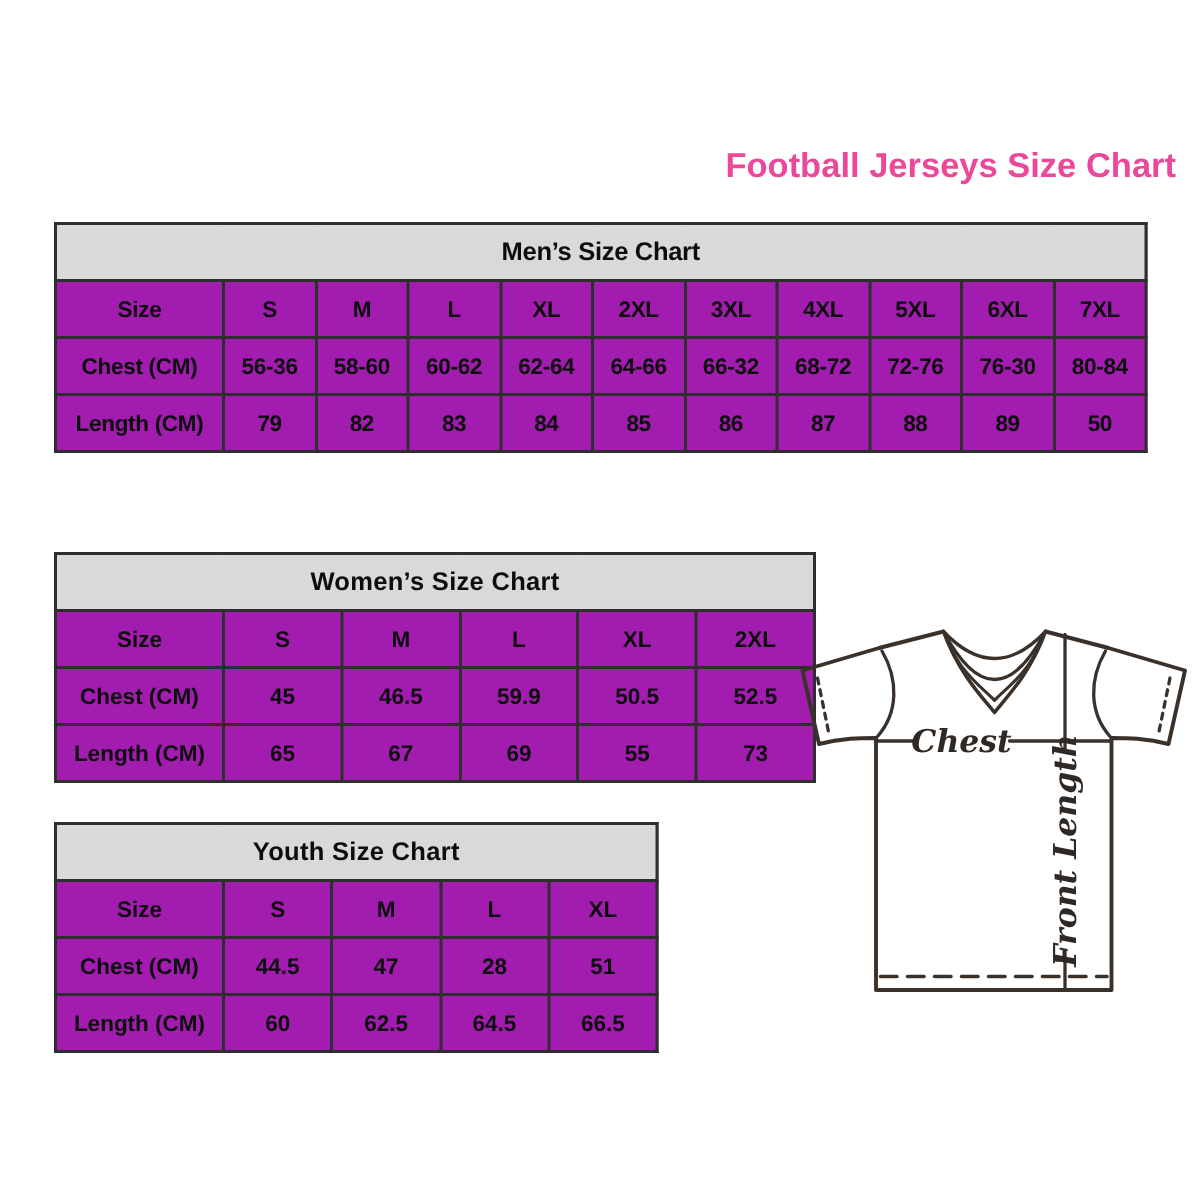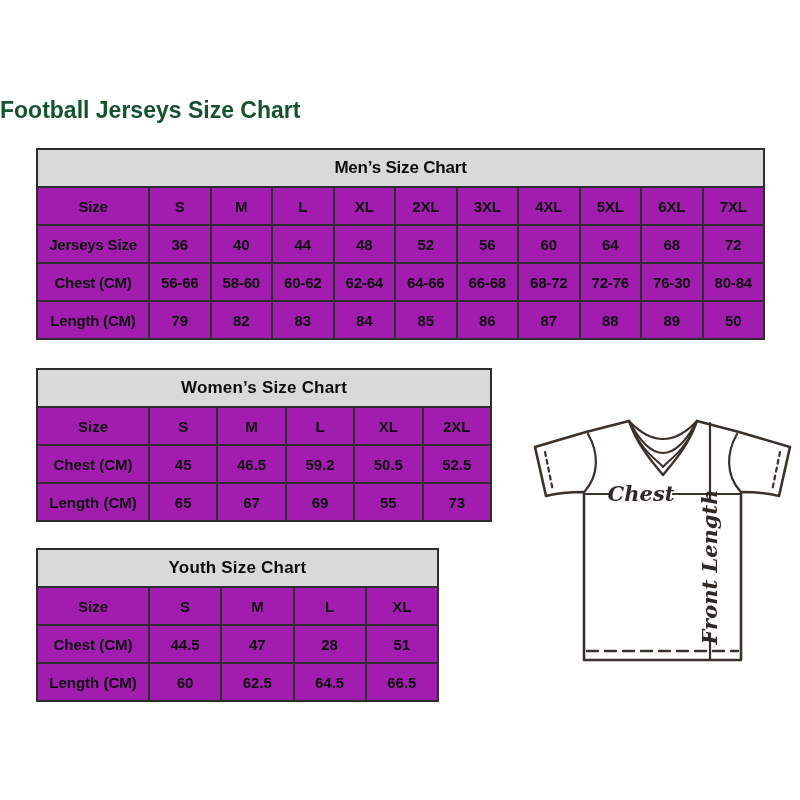--- a/index.html
+++ b/index.html
@@ -11,24 +11,24 @@
     background: #ffffff;
     font-family: "Liberation Sans", sans-serif;
     color: #111111;
     overflow: hidden;
   }
   .title {
     position: absolute;
     top: 97px;
     left: 0;
     width: 784px;
-    text-align: left;
+    text-align: right;
     font-size: 23px;
     font-weight: bold;
-    color: #14532d;
+    color: #ec4899;
   }
   table.size-table {
     position: absolute;
     border-collapse: collapse;
     table-layout: fixed;
     background: #a21caf;
   }
   table.size-table td {
     border: 2px solid #2e2e2e;
     text-align: center;
@@ -40,21 +40,21 @@
     color: #0d0d0d;
     overflow: hidden;
     white-space: nowrap;
   }
   table.size-table td.theader {
     background: #d9d9d9;
     font-size: 17px;
     letter-spacing: 0.2px;
   }
   #mens-table   { left: 36px; top: 148px; width: 729px; }
-  #womens-table { left: 36px; top: 368px; width: 456px; }
+  #womens-table { left: 36px; top: 368px; width: 508px; }
   #youth-table  { left: 36px; top: 548px; width: 403px; }
   #mens-table td { letter-spacing: -0.2px; }
   .jersey-wrap {
     position: absolute;
     left: 529px;
     top: 403px;
     width: 270px;
     height: 267px;
   }
   .jersey-wrap svg { display: block; width: 100%; height: 100%; }
@@ -99,40 +99,27 @@
           <td>L</td>
           <td>XL</td>
           <td>2XL</td>
           <td>3XL</td>
           <td>4XL</td>
           <td>5XL</td>
           <td>6XL</td>
           <td>7XL</td>
         </tr>
         <tr>
-          <td>Jerseys Size</td>
-          <td>36</td>
-          <td>40</td>
-          <td>44</td>
-          <td>48</td>
-          <td>52</td>
-          <td>56</td>
-          <td>60</td>
-          <td>64</td>
-          <td>68</td>
-          <td>72</td>
-        </tr>
-        <tr>
           <td>Chest (CM)</td>
-          <td>56-66</td>
+          <td>56-36</td>
           <td>58-60</td>
           <td>60-62</td>
           <td>62-64</td>
           <td>64-66</td>
-          <td>66-68</td>
+          <td>66-32</td>
           <td>68-72</td>
           <td>72-76</td>
           <td>76-30</td>
           <td>80-84</td>
         </tr>
         <tr>
           <td>Length (CM)</td>
           <td>79</td>
           <td>82</td>
           <td>83</td>
@@ -167,21 +154,21 @@
           <td>S</td>
           <td>M</td>
           <td>L</td>
           <td>XL</td>
           <td>2XL</td>
         </tr>
         <tr>
           <td>Chest (CM)</td>
           <td>45</td>
           <td>46.5</td>
-          <td>59.2</td>
+          <td>59.9</td>
           <td>50.5</td>
           <td>52.5</td>
         </tr>
         <tr>
           <td>Length (CM)</td>
           <td>65</td>
           <td>67</td>
           <td>69</td>
           <td>55</td>
           <td>73</td>

